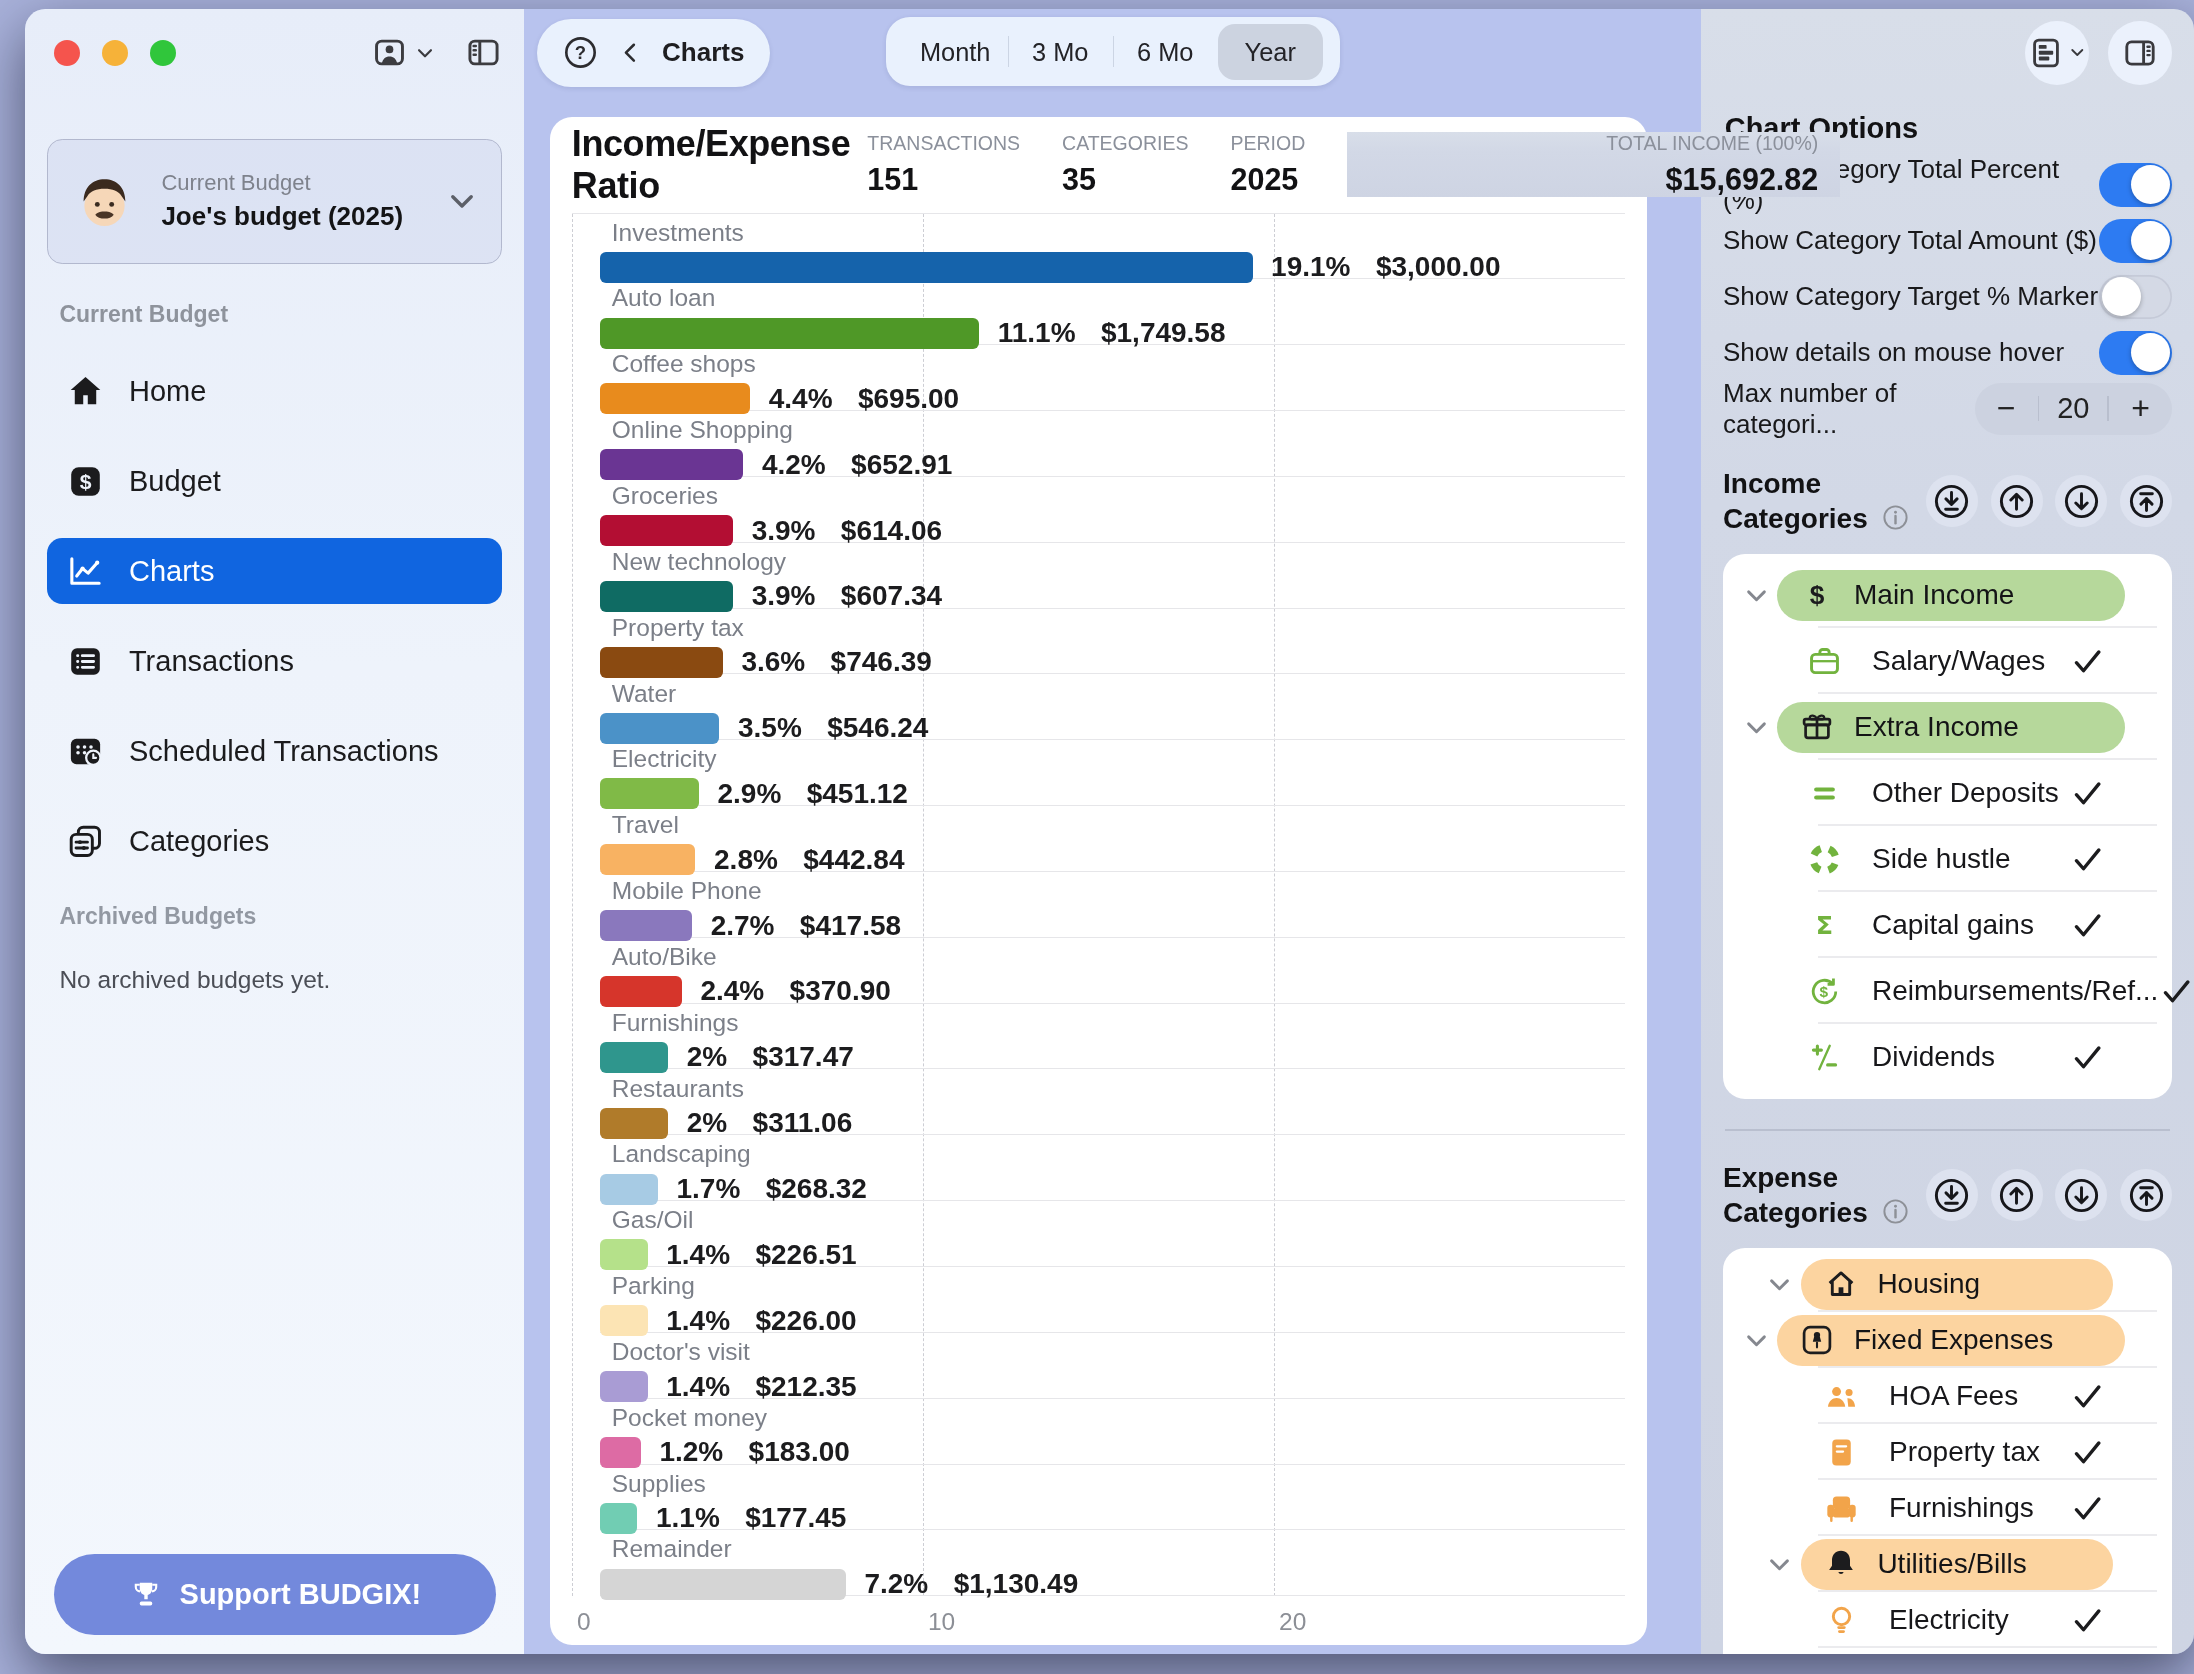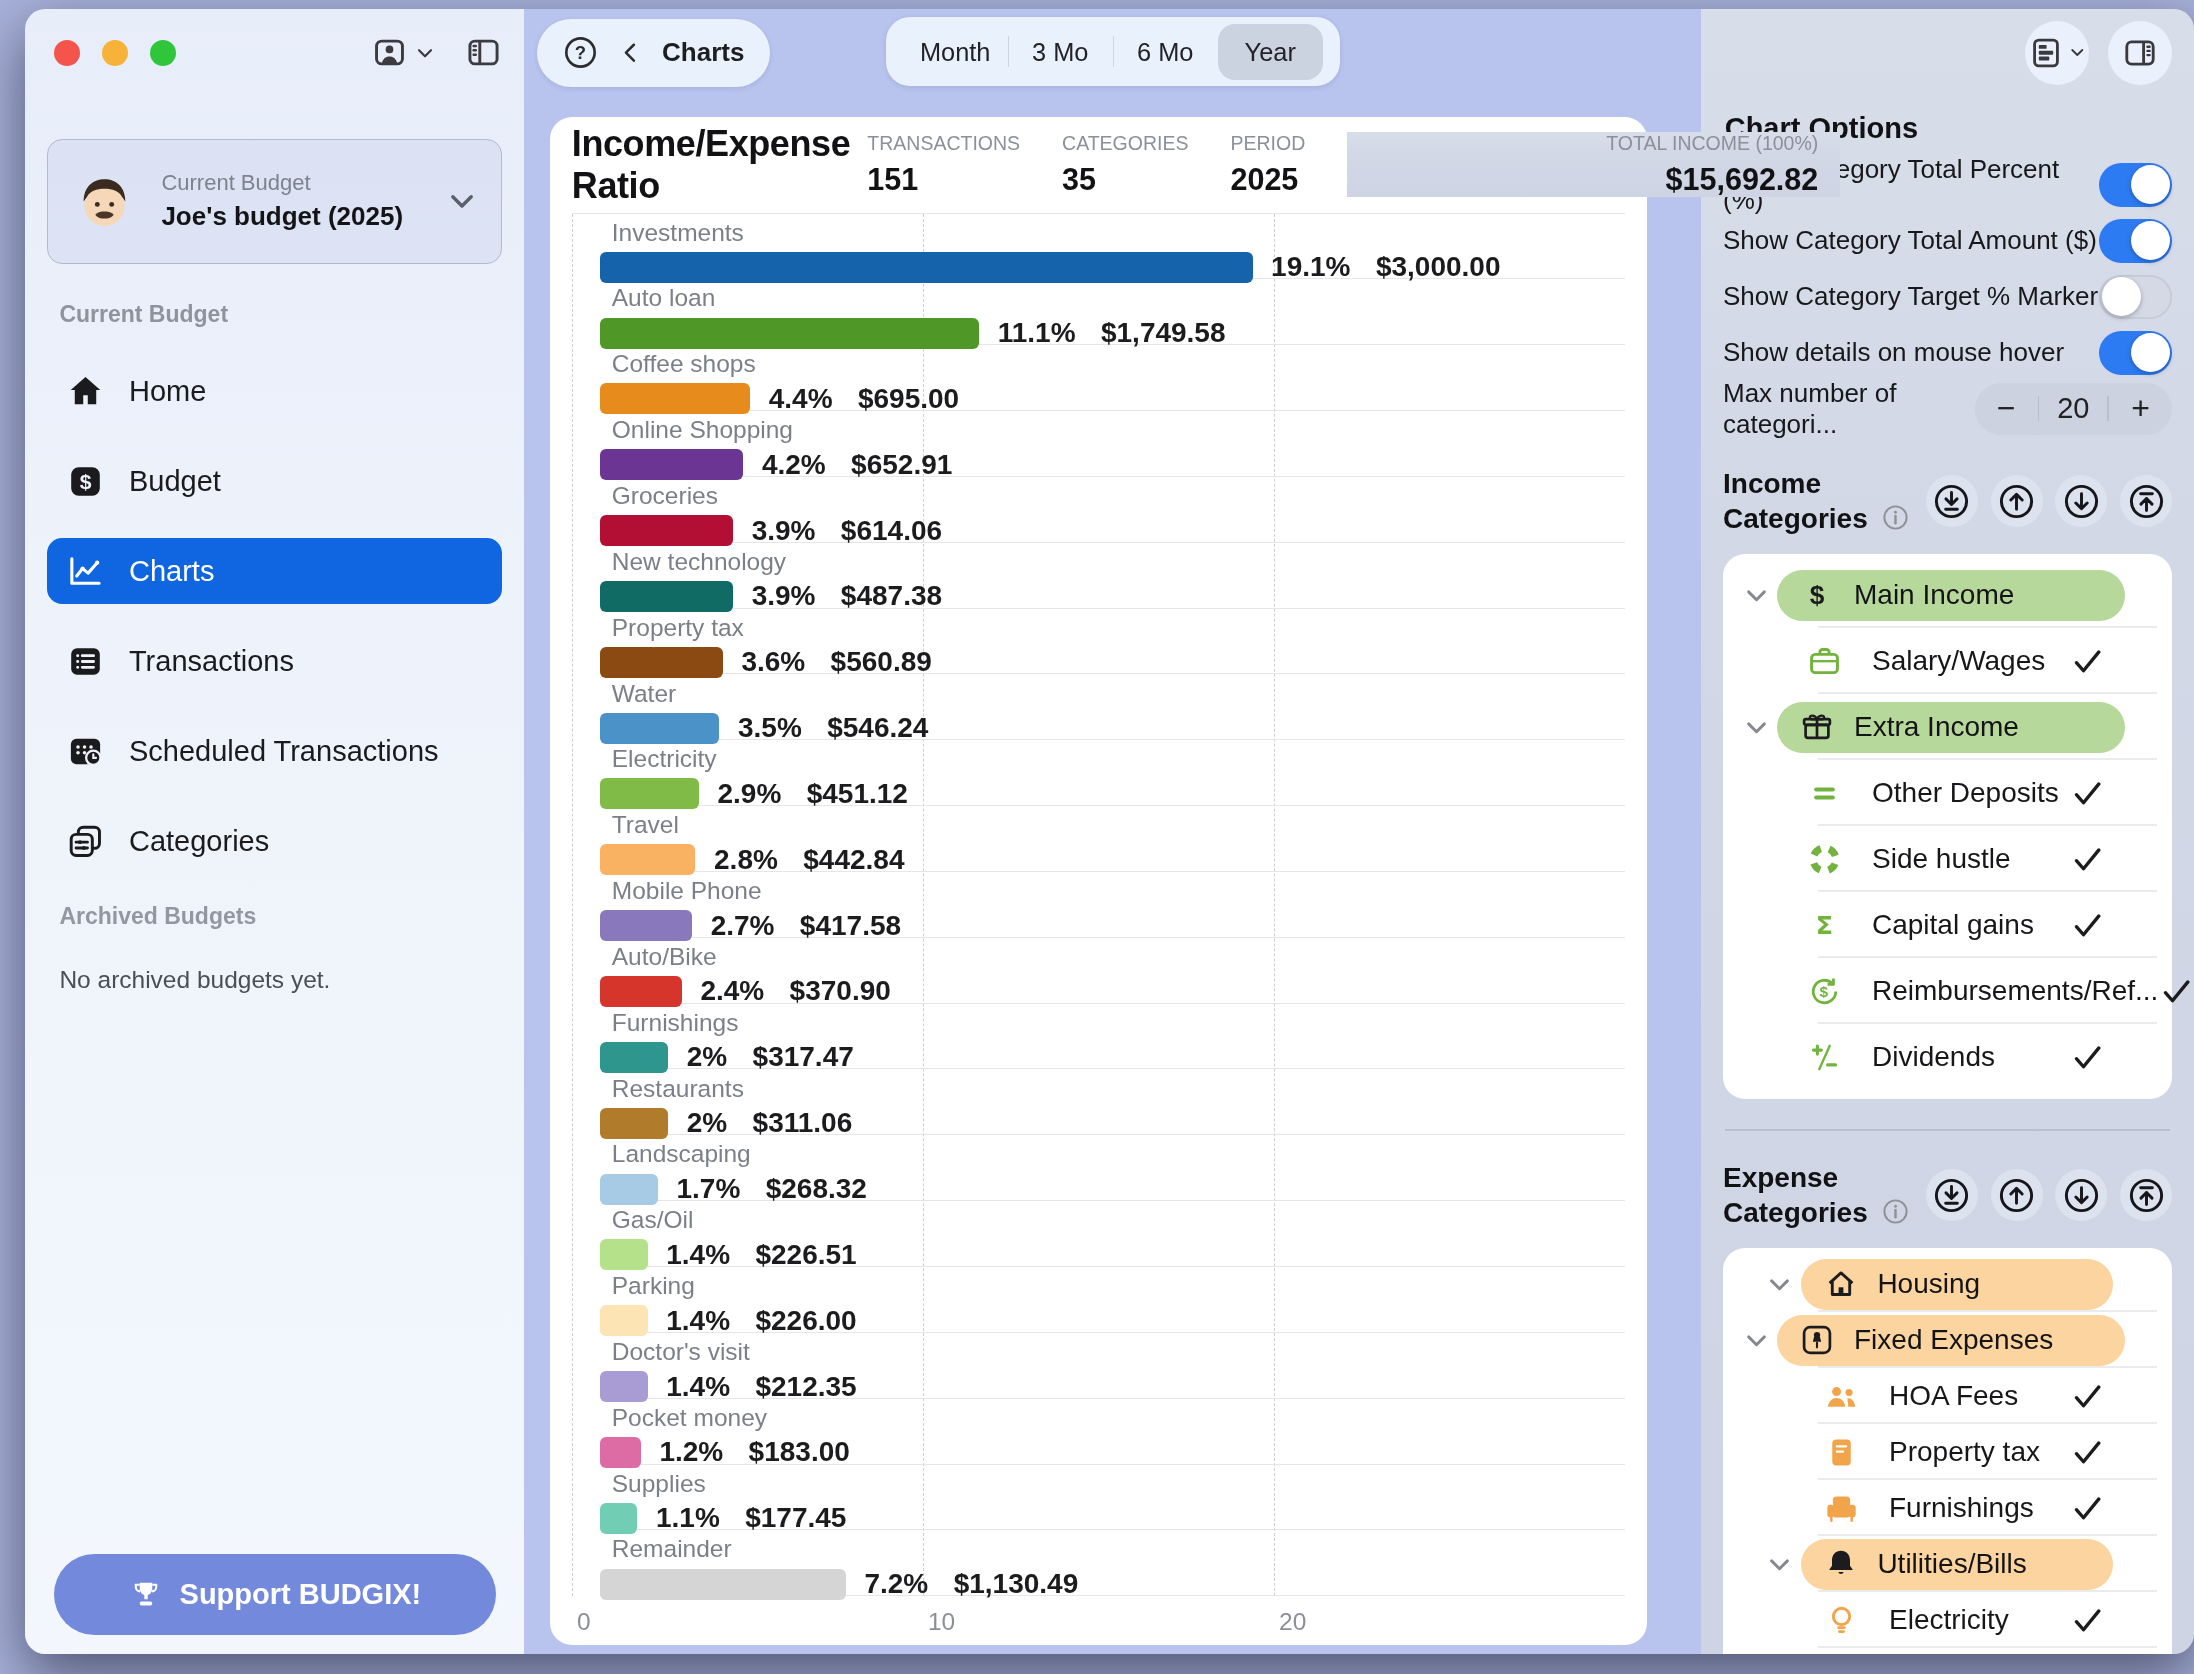--- a/index.html
+++ b/index.html
@@ -365,29 +365,29 @@
                 <span class="bar" style="width:13%;background:#b30e33"></span>
                 <span class="pct">3.9%</span>
                 <span class="amt">$614.06</span>
               </div>
             </div>
             <div class="crow">
               <div class="clabel">New technology</div>
               <div class="bar-line">
                 <span class="bar" style="width:13%;background:#0f6b63"></span>
                 <span class="pct">3.9%</span>
-                <span class="amt">$487.38</span>
+                <span class="amt">$607.34</span>
               </div>
             </div>
             <div class="crow">
               <div class="clabel">Property tax</div>
               <div class="bar-line">
                 <span class="bar" style="width:12.000000000000002%;background:#8a4a11"></span>
                 <span class="pct">3.6%</span>
-                <span class="amt">$560.89</span>
+                <span class="amt">$746.39</span>
               </div>
             </div>
             <div class="crow">
               <div class="clabel">Water</div>
               <div class="bar-line">
                 <span class="bar" style="width:11.666666666666666%;background:#4b92c8"></span>
                 <span class="pct">3.5%</span>
                 <span class="amt">$546.24</span>
               </div>
             </div>

